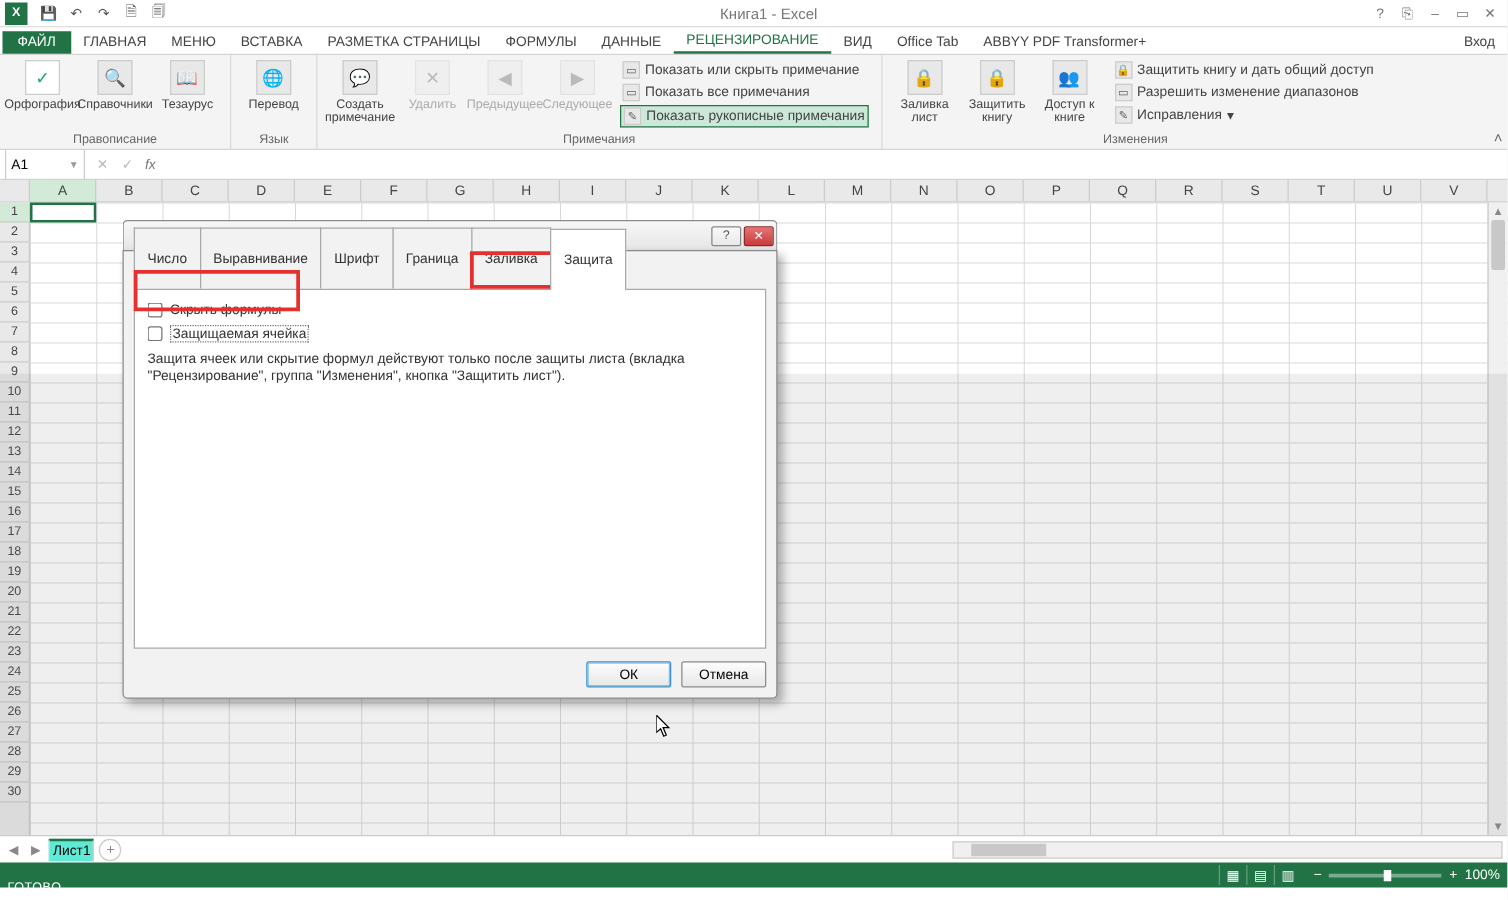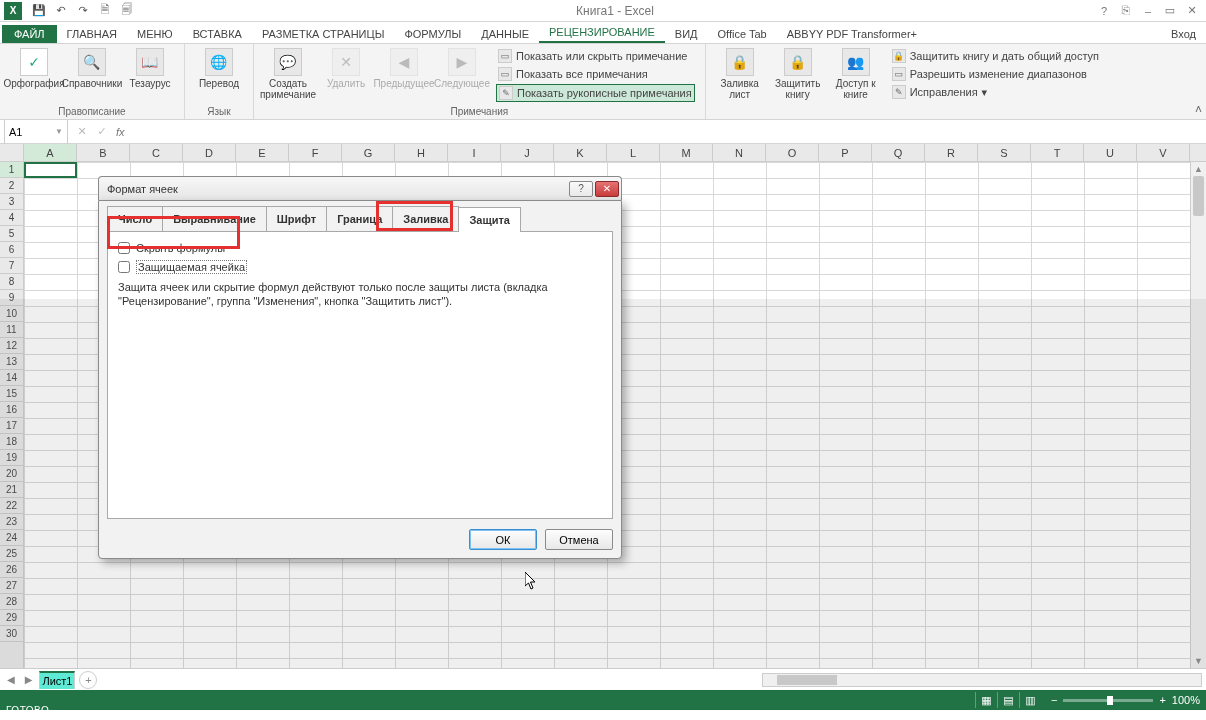--- a/index.html
+++ b/index.html
@@ -69,21 +69,21 @@
 
 
 .dialog-wrap { position: absolute; left: 98px; top: 176px; width: 524px; }
 .dlg-titlebar { height: 24px; background: linear-gradient(#f7f7f7,#e6e6e6); border: 1px solid #8a8a8a; border-bottom: none; display: flex; align-items: center; padding: 0 2px 0 8px; border-radius: 4px 4px 0 0;}
 .dlg-titlebar .dtitle { flex: 1; font-size: 11px; color: #333; }
 .dlg-titlebar .dbtn { width: 24px; height: 16px; border: 1px solid #888; display: flex; align-items: center; justify-content: center; font-size: 10px; cursor: pointer; margin-left: 2px; border-radius: 2px;}
 .dlg-titlebar .help-btn { background: linear-gradient(#f9f9f9,#e9e9e9); color:#555;}
 .dlg-titlebar .close-btn { background: linear-gradient(#e57373,#c93c3c); color: #fff; border-color:#8a2a2a;}
 .dlg-body { border: 1px solid #8a8a8a; background: #f2f2f2; padding: 8px; border-radius: 0 0 4px 4px; box-shadow: 4px 4px 8px rgba(0,0,0,0.3);}
 .dlg-tabs-row { display: flex; height: 22px; align-items: flex-end; margin-bottom: 0; position: relative; }
-.dlg-tab { background: #f2f2f2; border: 1px solid #a8a8a8; border-bottom: none; padding: 6px 10px; font-size: 11px; color: #333; cursor: pointer; margin-right: -1px; font-weight: bold; }
+.dlg-tab { background: #f2f2f2; border: 1px solid #a8a8a8; border-bottom: none; padding: 18px 10px; font-size: 11px; color: #333; cursor: pointer; margin-right: -1px; }
 .dlg-tab.active { background: #fff; z-index: 2; position:relative; top:1px;}
 .dlg-panel { background: #fff; border: 1px solid #a8a8a8; padding: 10px 10px 10px 10px; min-height: 288px; position: relative; }
 .dlg-panel .chk-row { display: flex; align-items: center; gap: 6px; font-size: 11px; color: #333; margin-bottom: 6px; }
 .dlg-panel .chk-row input { width: 12px; height: 12px; }
 .dlg-panel .desc { font-size: 11px; color: #333; line-height: 14px; margin-top: 6px; }
 .dlg-buttons { display: flex; justify-content: flex-end; gap: 8px; padding-top: 10px; }
 .dlg-buttons button { width: 68px; height: 21px; background: linear-gradient(#fdfdfd,#e8e8e8); border: 1px solid #8a8a8a; font-size: 11px; cursor: pointer; border-radius: 2px;}
 .dlg-buttons button.primary { border: 1px solid #3b8ed0; box-shadow: 0 0 0 1px #7ec3ef inset;}
 
 .red-box { position: absolute; border: 3px solid #e53030; pointer-events: none; }
@@ -220,20 +220,21 @@
             <div class="sicon">🔒</div>
             <span>Защитить книгу и дать общий доступ</span>
           </div>
         <div class="small-btn">
             <div class="sicon">▭</div>
             <span>Разрешить изменение диапазонов</span>
           </div>
         <div class="small-btn"><div class="sicon">✎</div><span>Исправления</span> ▾</div>
       </div>
     </div>
+    <div class="group-label">Изменения</div>
   </div>
   <div class="collapse-btn">˄</div>
 </div>
 
 <div class="formula-bar">
   <div class="name-box">
       <span>A1</span>
       <span class="dd">▼</span>
     </div>
   <div class="fb-btns">

